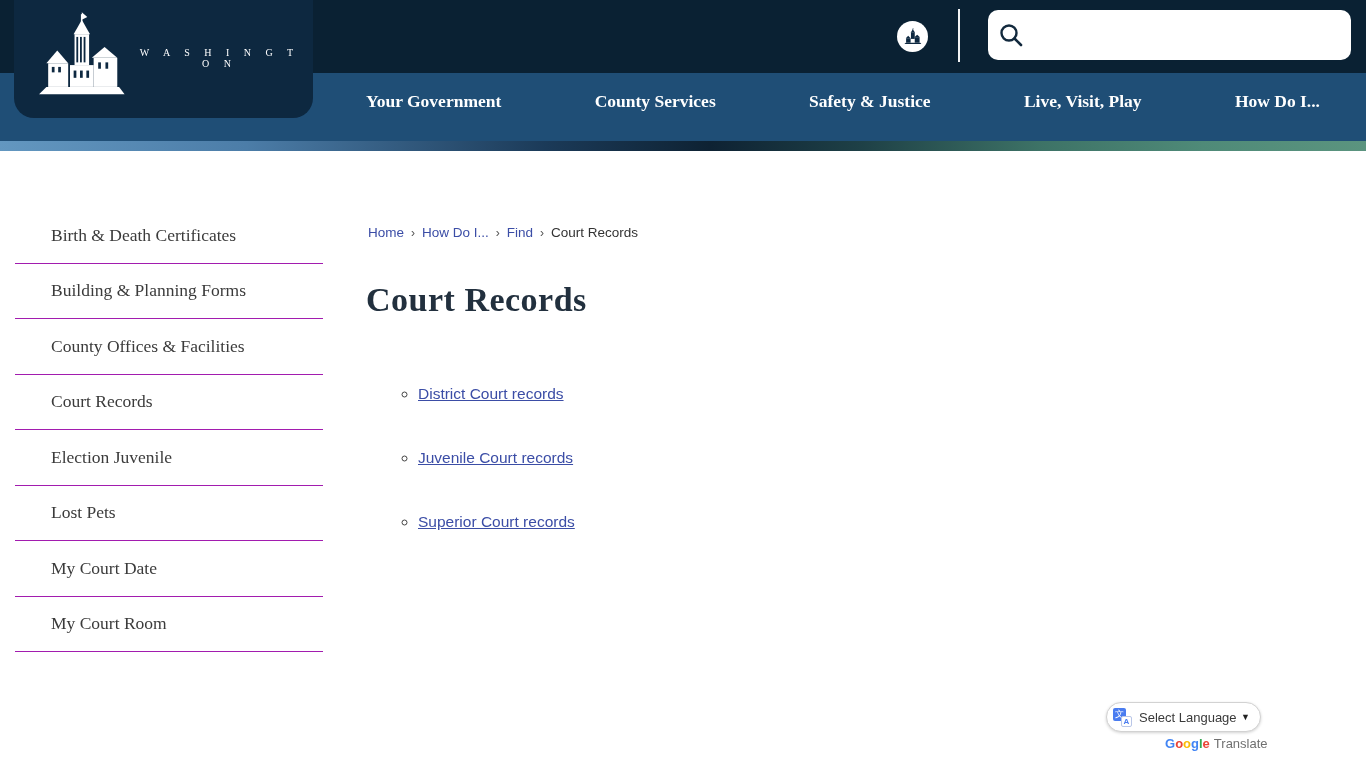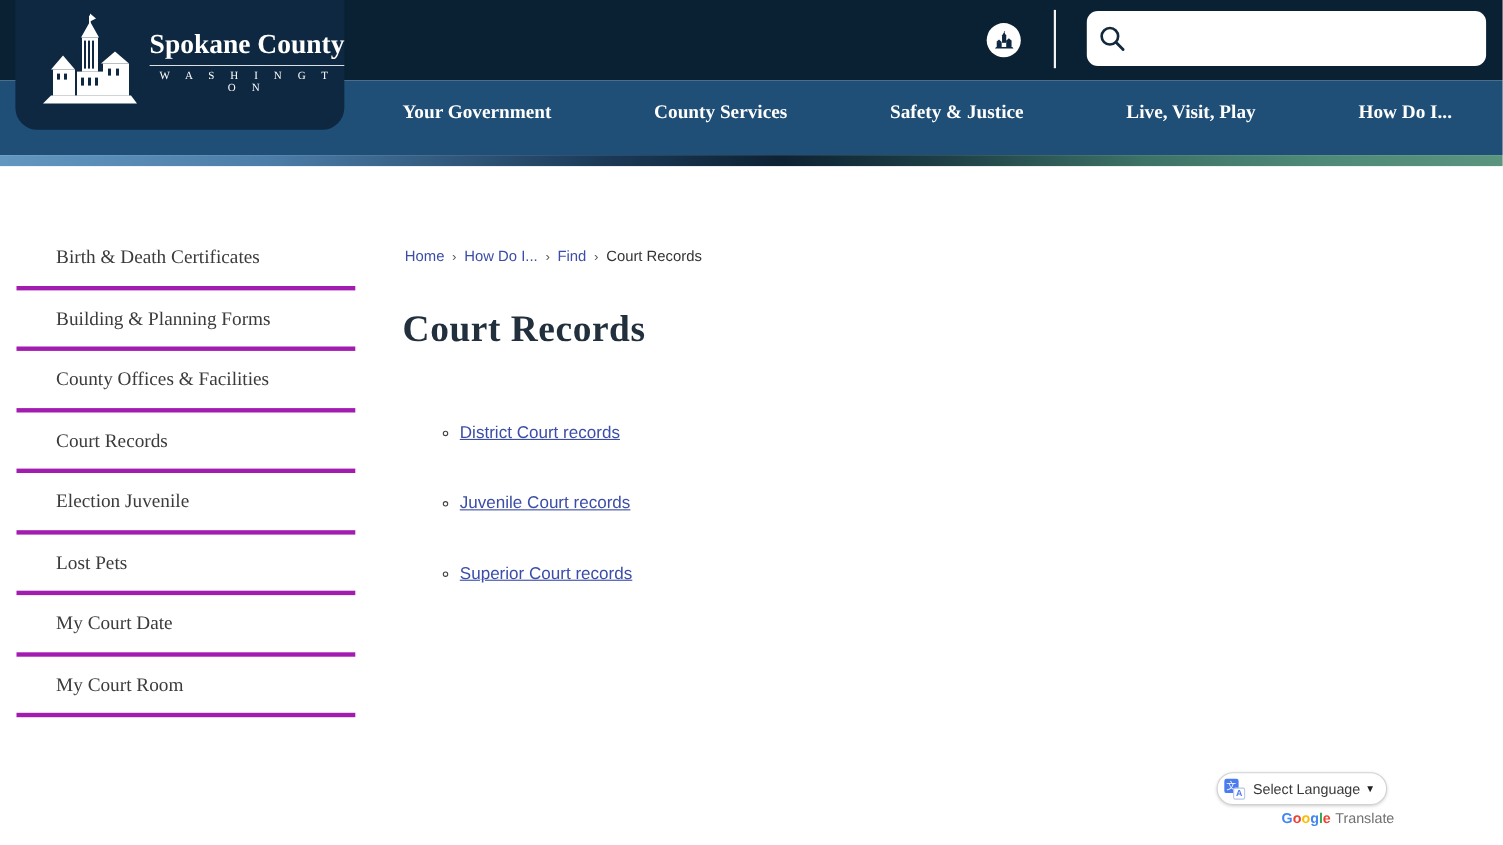--- a/index.html
+++ b/index.html
@@ -40,21 +40,21 @@
                 justify-content:center; cursor:pointer; background:none; border:none; }
 
   #nav-items { position:absolute; left:366px; top:73px; width:954px; height:56px;
                display:flex; justify-content:space-between; align-items:center; }
   .nav-item  { color:#ffffff; font-family:"Liberation Serif", serif; font-weight:bold;
                font-size:17.5px; cursor:pointer; white-space:nowrap; }
 
   
   #sidebar { position:absolute; left:15px; top:208px; width:308px; list-style:none; }
   #sidebar li { height:55.5px; display:flex; align-items:center; padding-left:36px;
-                border-bottom:4px solid #a21caf; font-family:"Liberation Serif", serif;
+                border-bottom:1px solid #a21caf; font-family:"Liberation Serif", serif;
                 font-size:17.5px; color:#3b3b3b; cursor:pointer; }
 
   
   #breadcrumb { position:absolute; left:368px; top:225px; display:flex; align-items:center;
                 font-size:13.5px; }
   #breadcrumb .crumb-link { color:#3b4da6; cursor:pointer; text-decoration:none; }
   #breadcrumb .crumb-sep  { color:#555; font-size:12px; margin:0 7px; }
   #breadcrumb .crumb-current { color:#333; }
 
   
@@ -110,21 +110,20 @@
       <rect x="75" y="57" width="3" height="7" fill="#0d2840"></rect>
       <rect x="83" y="57" width="3" height="7" fill="#0d2840"></rect>
       <rect x="44" y="60" width="26" height="24"></rect>
       <rect x="48" y="66" width="3" height="8" fill="#0d2840"></rect>
       <rect x="55" y="66" width="3" height="8" fill="#0d2840"></rect>
       <rect x="62" y="66" width="3" height="8" fill="#0d2840"></rect>
       <polygon points="10,92 18,84 98,84 104,92"></polygon>
     </g>
   </svg>
   <div class="brand-text">
-    <div class="brand-name">Spokane County</div>
     <div class="brand-tag">W A S H I N G T O N</div>
   </div>
 </div>
 
 <div id="circle-btn">
   <svg width="19" height="19" viewBox="0 0 110 100">
     <g fill="#0d2840">
       <polygon points="57,2 57,10 63,7"></polygon>
       <rect x="56" y="4" width="2" height="16"></rect>
       <polygon points="44,28 57,8 70,28"></polygon>

